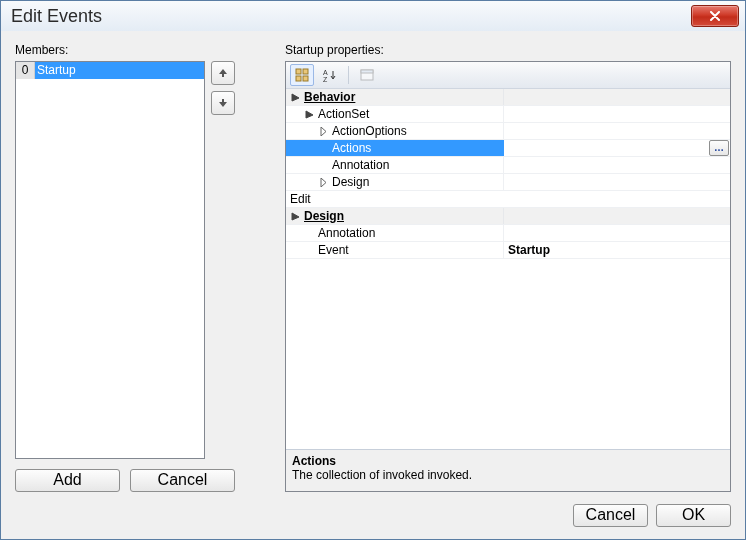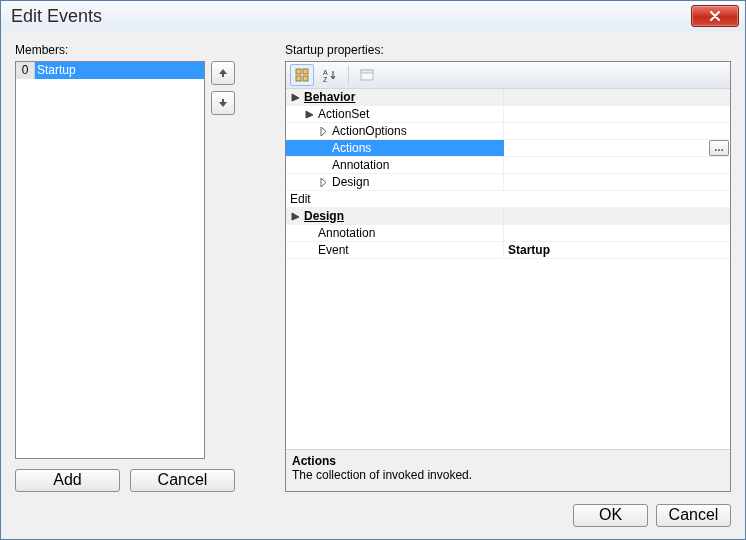--- a/index.html
+++ b/index.html
@@ -439,18 +439,18 @@
           <div class="pg-desc">
             <div class="pg-desc-title">Actions</div>
             <div>The collection of invoked invoked.</div>
           </div>
 
         </div>
       </div>
     </div>
 
     <div class="dialog-buttons">
+      <div class="btn">Cancel</div>
       <div class="btn">OK</div>
-      <div class="btn">Cancel</div>
     </div>
 
   </div>
 </div>
 
 </body></html>

